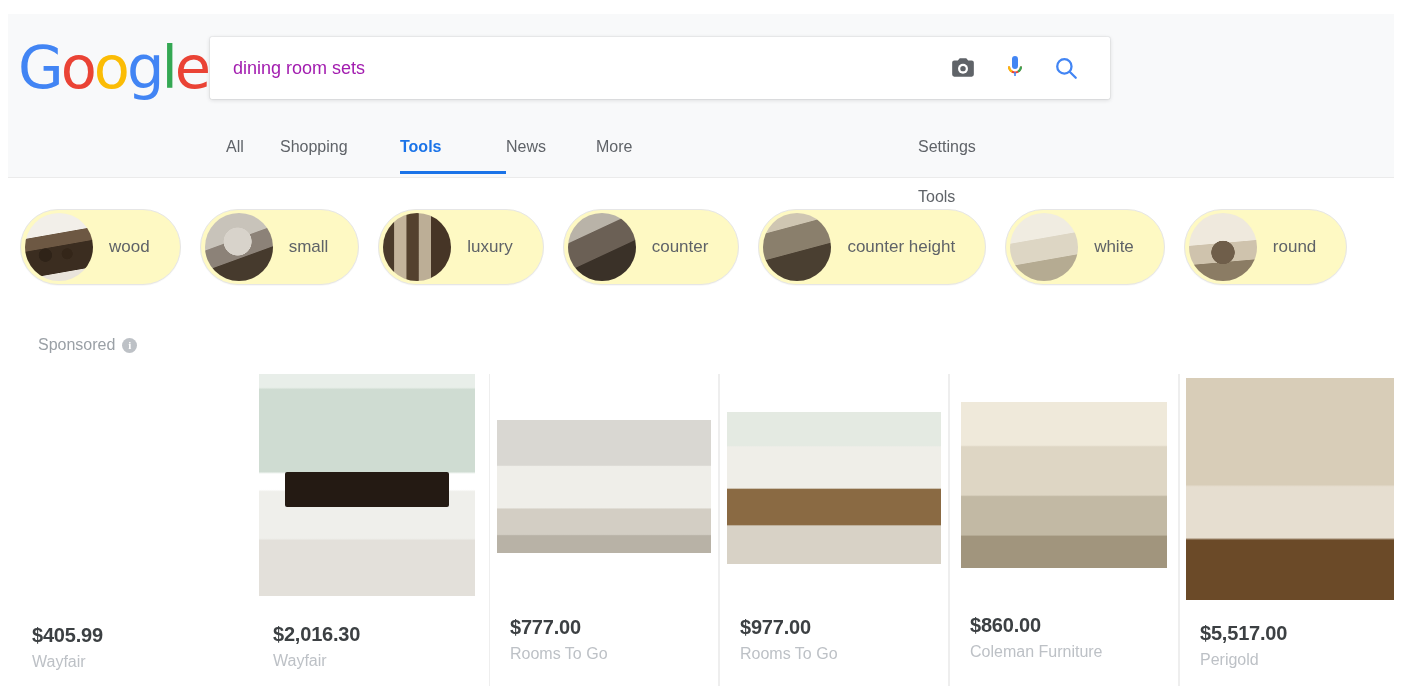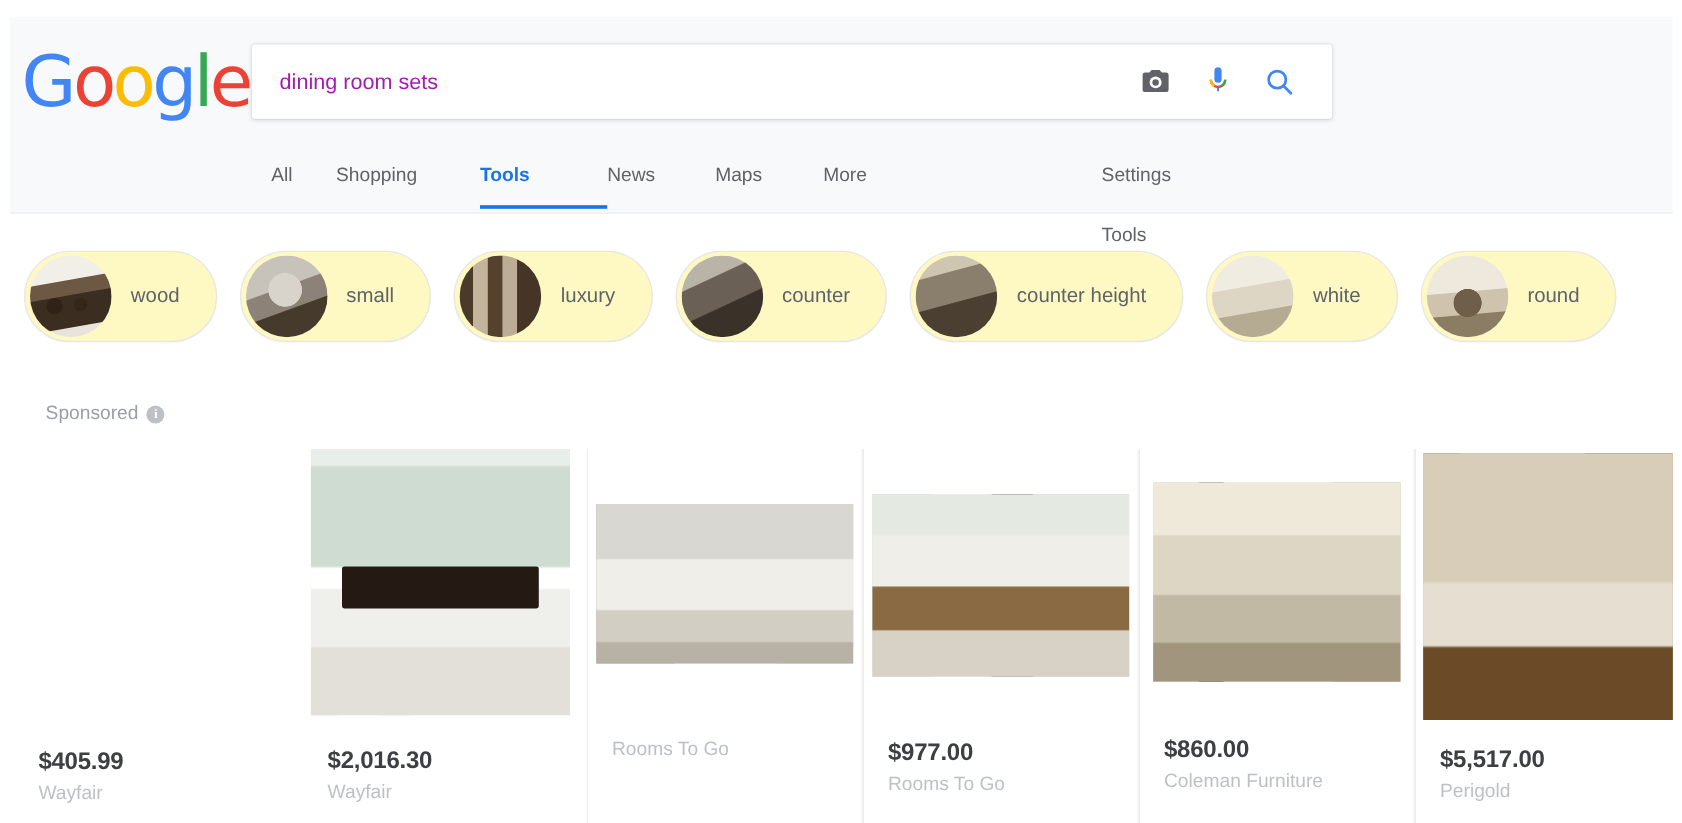--- a/index.html
+++ b/index.html
@@ -294,21 +294,20 @@
 
       </div>
     </div>
 
     <div class="navbar">
       <div class="nav-left">
         <div class="navitem" style="width:54px">All</div>
         <div class="navitem" style="width:120px">Shopping</div>
         <div class="navitem active" style="width:106px">Tools</div>
         <div class="navitem" style="width:90px">News</div>
-        <div class="navitem" style="width:90px">Maps</div>
         <div class="navitem" style="width:90px">More</div>
       </div>
       <div class="nav-right">
         <div class="navitem" style="width:100px">Settings</div>
         <div class="navitem" style="width:76px">Tools</div>
       </div>
     </div>
 
   </div>
 
@@ -364,20 +363,21 @@
       </div>
       <div class="card-meta" style="padding-left:14px; padding-top:27px">
         <div class="card-price">$2,016.30</div>
         <div class="card-merchant">Wayfair</div>
       </div>
     </div>
 
     <div class="card bordered" style="width:230px;">
       <div class="card-img p3" style="height:133px; margin:46px 0 0 0; width:94%; margin-left:3%"></div>
       <div class="card-meta inset" style="padding-top:63px">
+        <div class="card-price">$777.00</div>
         <div class="card-merchant">Rooms To Go</div>
       </div>
     </div>
 
     <div class="card bordered" style="width:230px;">
       <div class="card-img p4" style="height:152px; margin-top:38px; width:94%; margin-left:3%"></div>
       <div class="card-meta inset" style="padding-top:52px">
         <div class="card-price">$977.00</div>
         <div class="card-merchant">Rooms To Go</div>
       </div>

